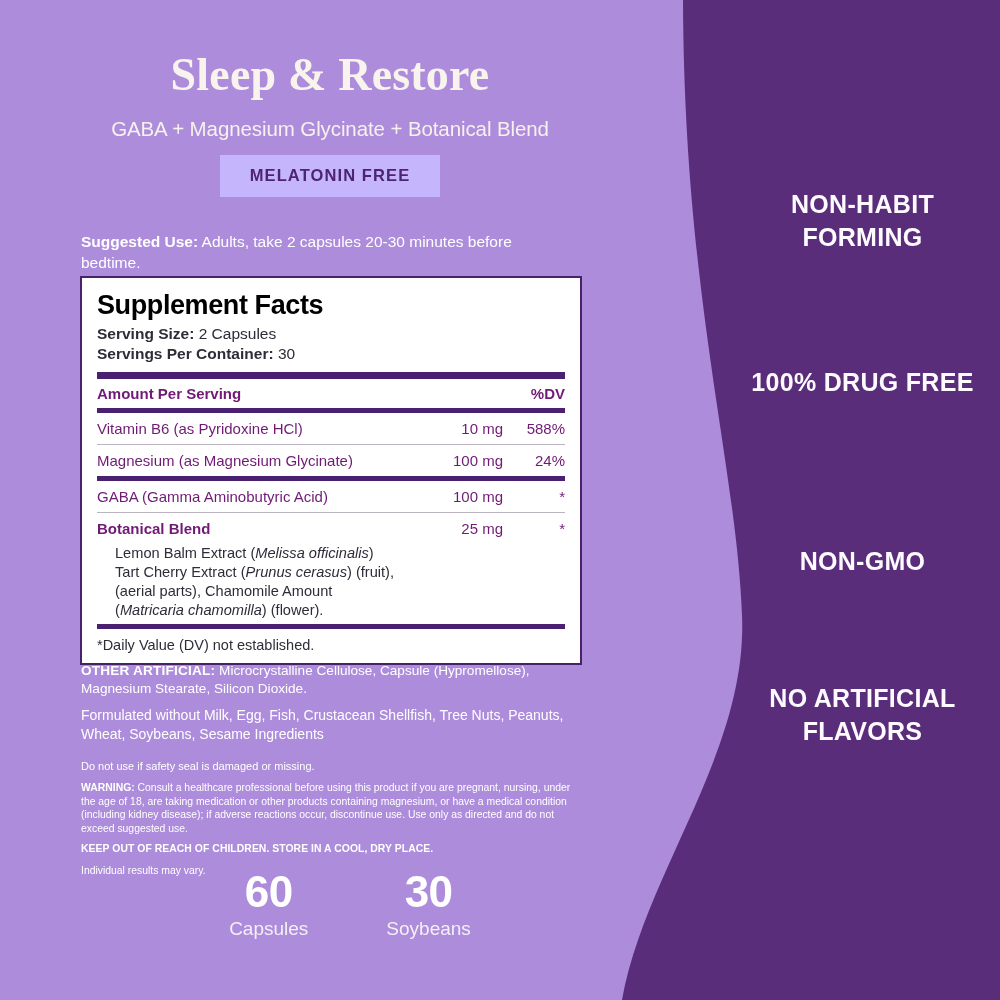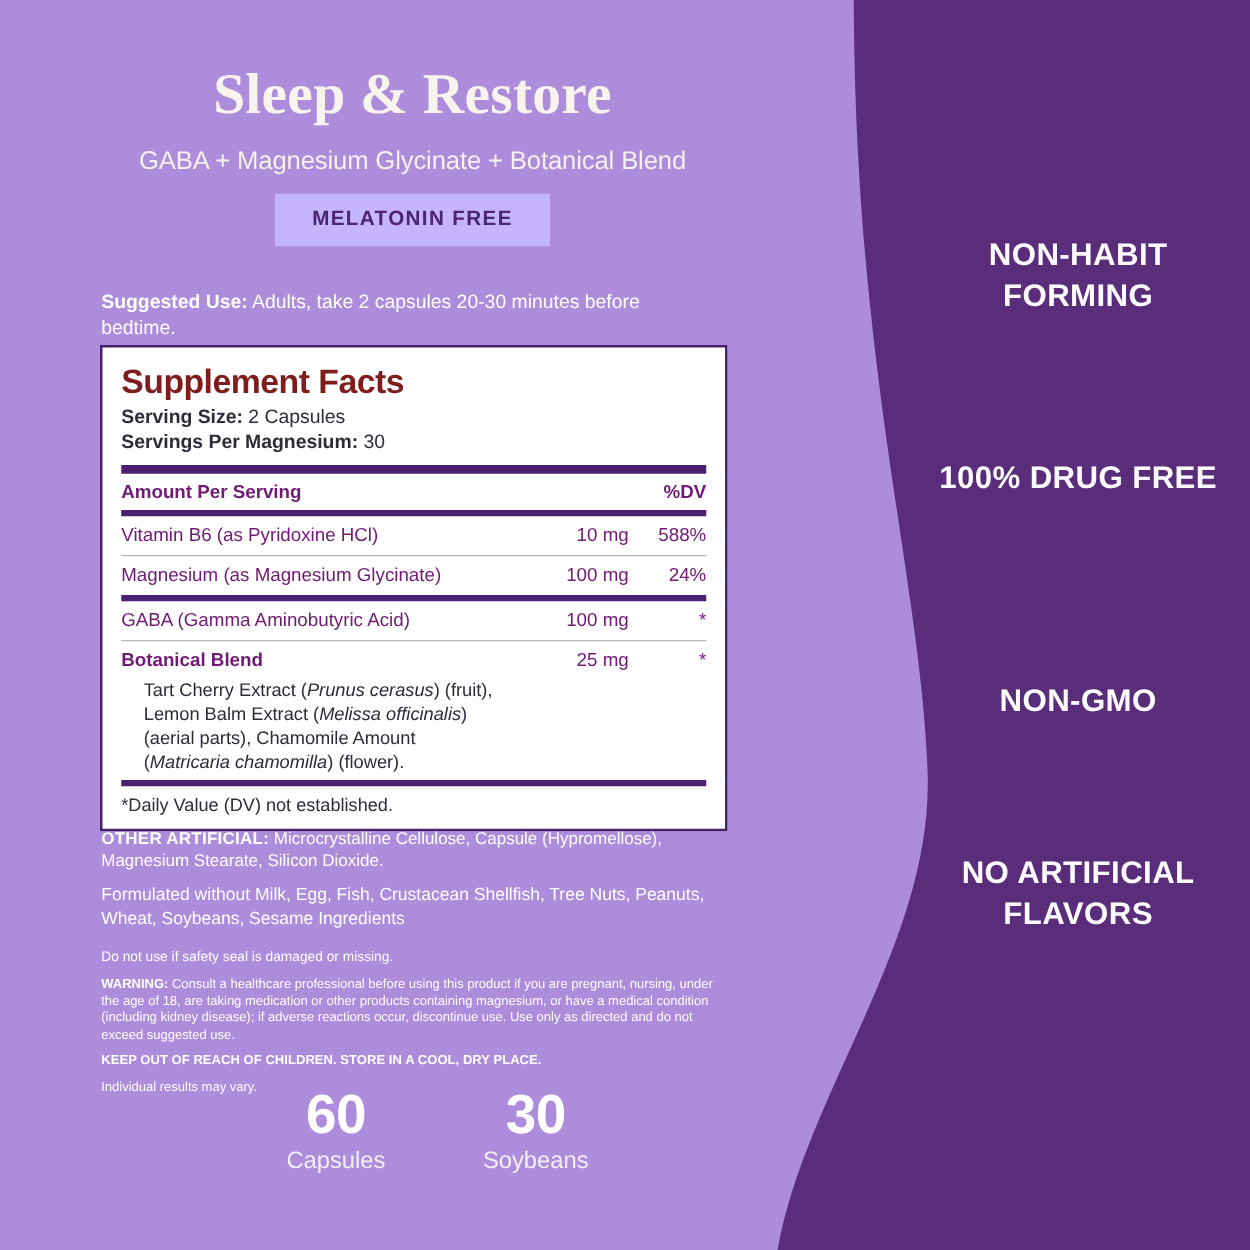--- a/index.html
+++ b/index.html
@@ -95,21 +95,21 @@
     width: 502px;
     background: #ffffff;
     border: 2px solid #472169;
     box-sizing: border-box;
     padding: 10px 15px 8px 15px;
   }
 
   .sf-title {
     font-size: 27px;
     font-weight: bold;
-    color: #7f1d1d;
+    color: #000000;
     letter-spacing: -0.4px;
     line-height: 34px;
     margin: 0 0 2px 0;
   }
   .sf-serving {
     font-size: 15.5px;
     line-height: 20px;
     color: #2f2b38;
   }
   .sf-serving b { font-weight: bold; }
@@ -268,21 +268,21 @@
 
   <div class="sf-panel">
 
     <div class="sf-title">Supplement Facts</div>
 
     <div class="sf-serving">
       <b>Serving Size:</b><span> 2 Capsules</span>
     </div>
 
     <div class="sf-serving">
-      <b>Servings Per Magnesium:</b><span> 30</span>
+      <b>Servings Per Container:</b><span> 30</span>
     </div>
 
     <div class="rule-thick"></div>
 
     <div class="sf-row header">
       <div class="name">Amount Per Serving</div>
       <div class="amt"></div>
       <div class="dv">%DV</div>
     </div>
 
@@ -310,22 +310,22 @@
     </div>
     <div class="rule-thin"></div>
 
     <div class="sf-row bold">
       <div class="name">Botanical Blend</div>
       <div class="amt">25 mg</div>
       <div class="dv star">*</div>
     </div>
 
     <div class="blend-lines">
+      <div>Lemon Balm Extract (<i>Melissa officinalis</i>)</div>
       <div>Tart Cherry Extract (<i>Prunus cerasus</i>) (fruit),</div>
-      <div>Lemon Balm Extract (<i>Melissa officinalis</i>)</div>
       <div>(aerial parts), Chamomile Amount</div>
       <div>(<i>Matricaria chamomilla</i>) (flower).</div>
     </div>
 
     <div class="rule-med"></div>
 
     <div class="sf-footnote">*Daily Value (DV) not established.</div>
   </div>
 
   <div class="fineprint">

